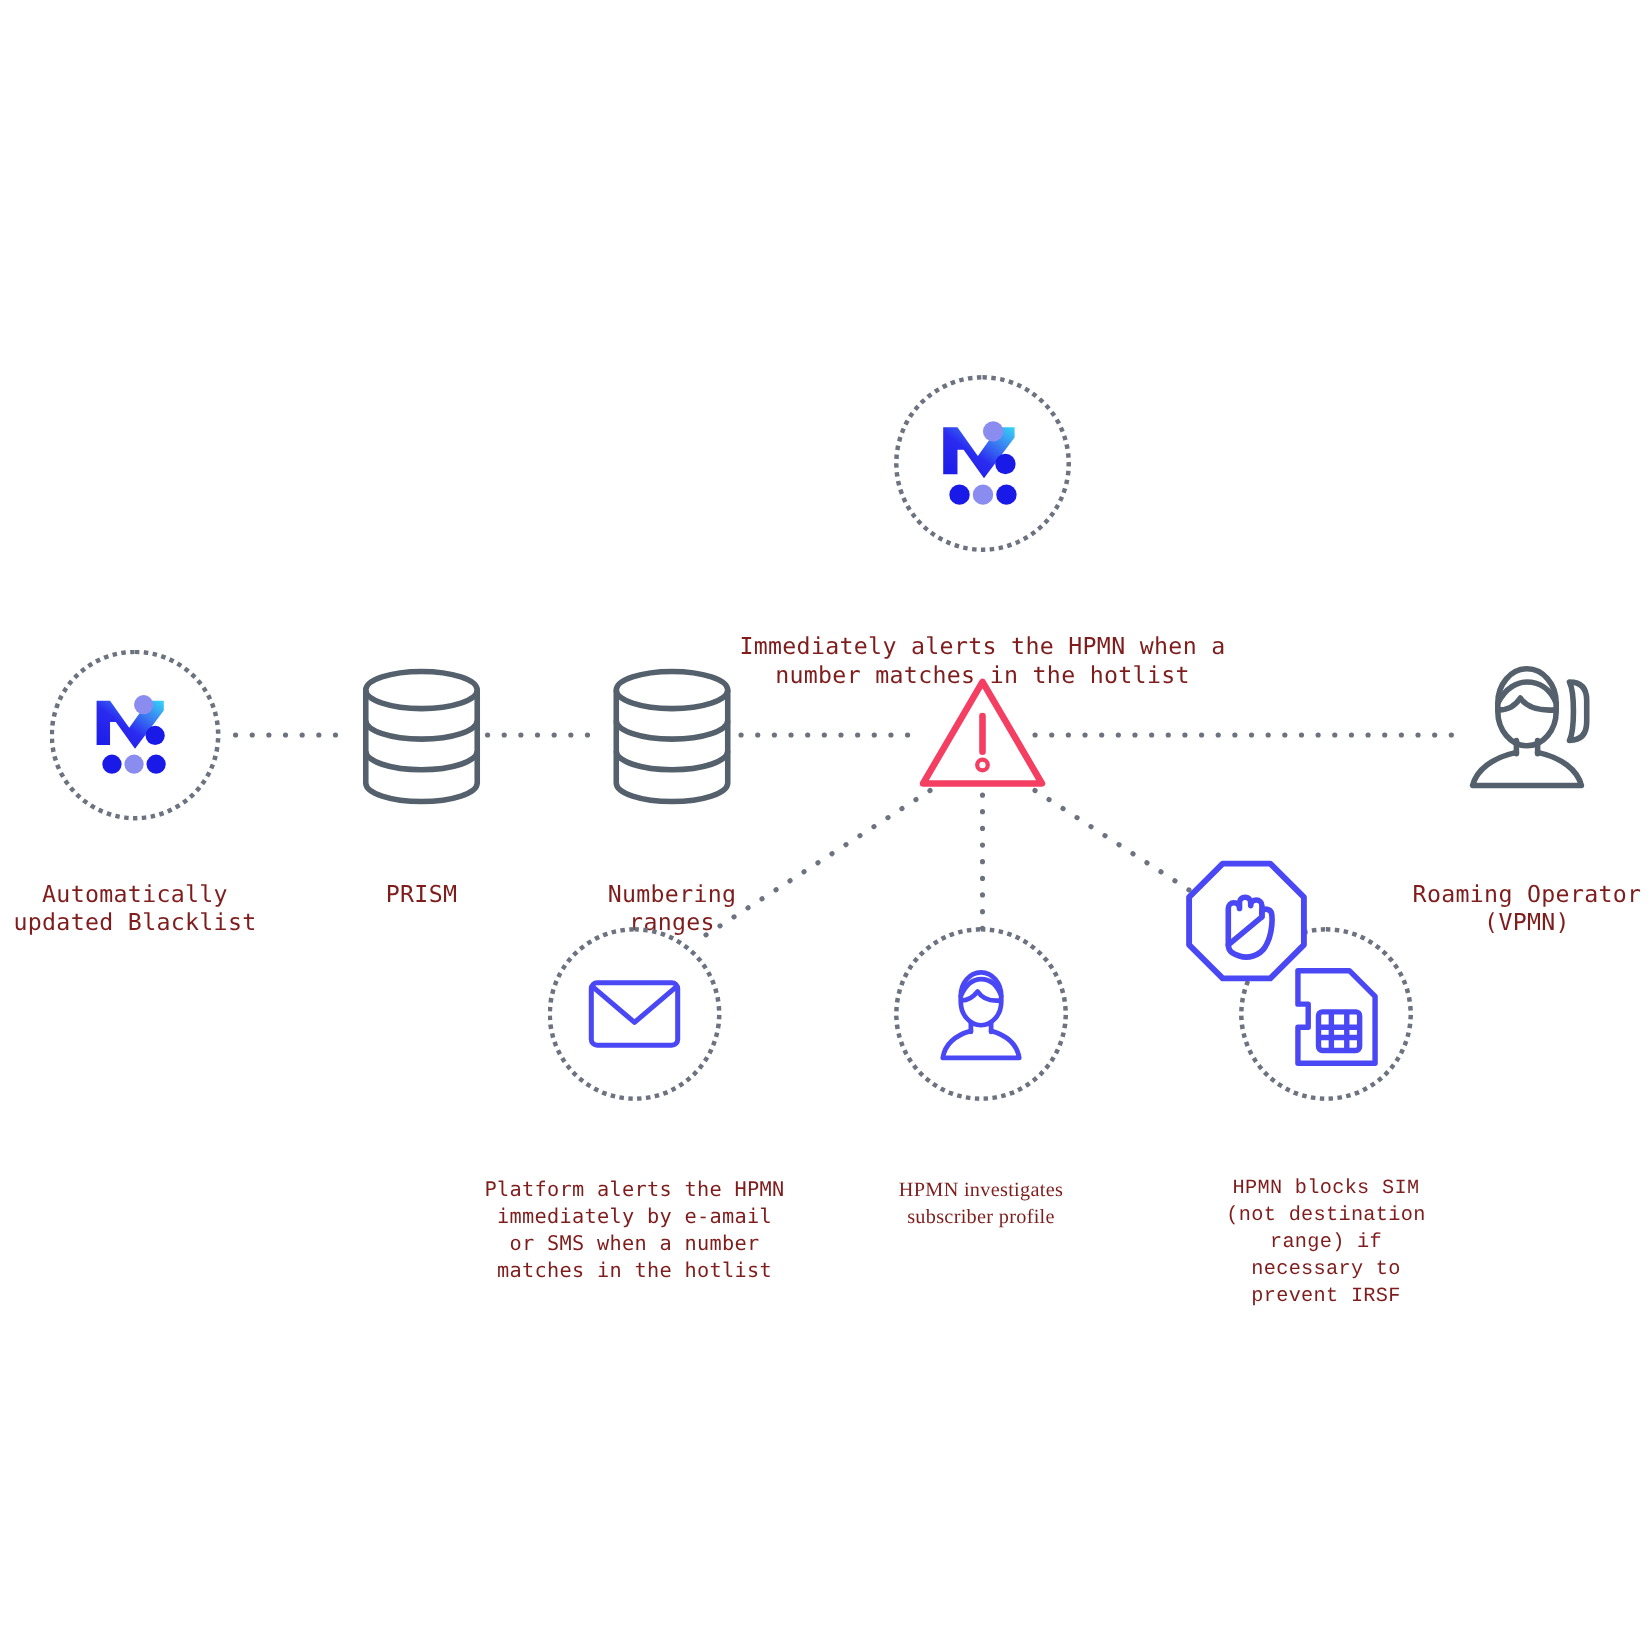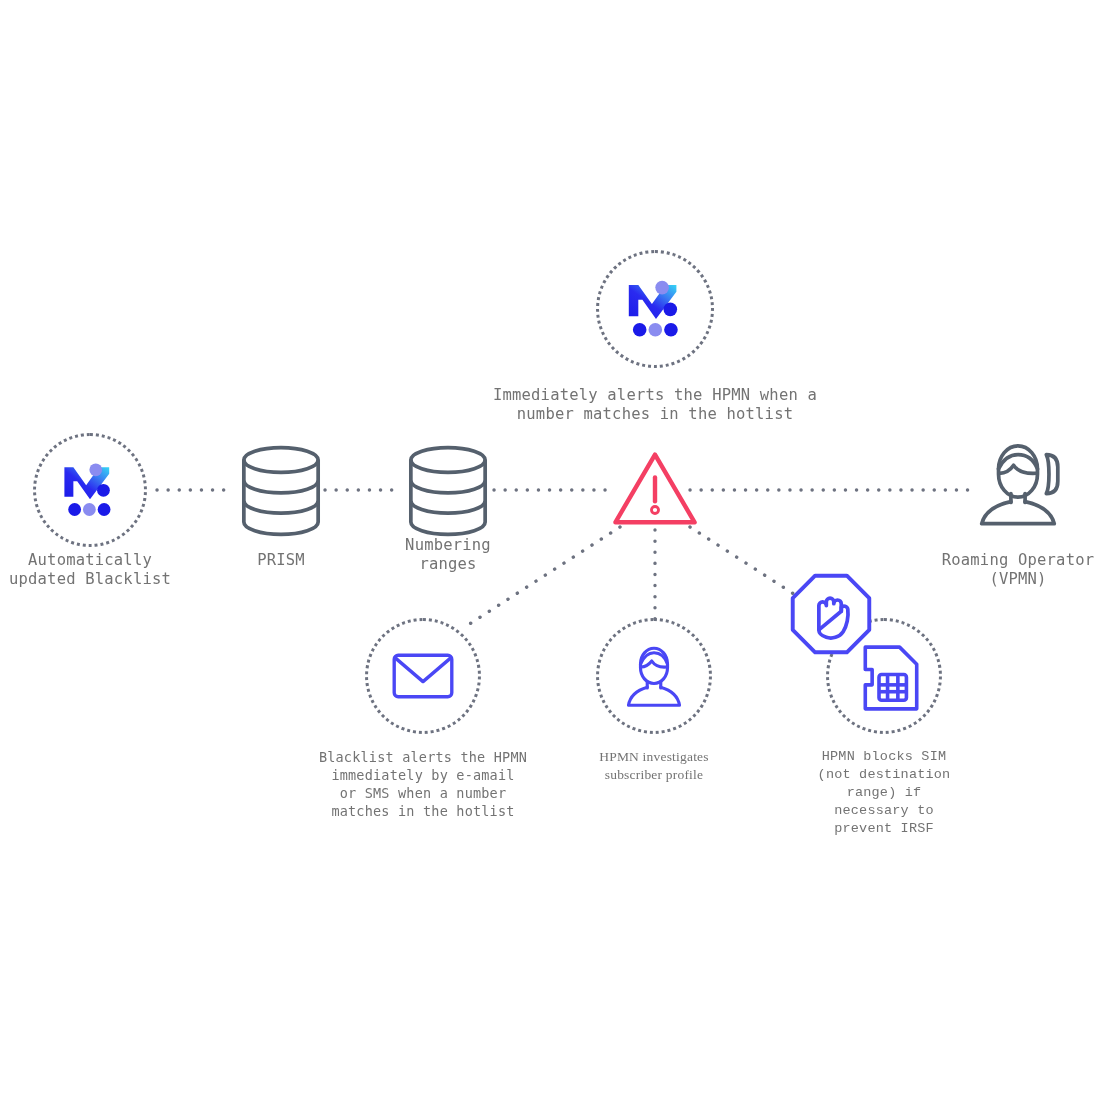--- a/index.html
+++ b/index.html
@@ -22,25 +22,26 @@
   }
   .dotted-circle {
     position: absolute;
     border: 3px dotted #6d7280;
     border-radius: 50%;
     box-sizing: border-box;
   }
   .caption {
     position: absolute;
     text-align: center;
-    color: #737373;
+    color: #7f1d1d;
     font-size: 15.5px;
     line-height: 1.2;
     letter-spacing: 0.2px;
     white-space: pre-line;
+    margin-top: 36px;
   }
   .caption.small {
     font-size: 13.5px;
     line-height: 1.34;
   }
   svg { display: block; overflow: visible; }
   .conn { position: absolute; left: 0; top: 0; width: 1100px; height: 1100px; pointer-events: none; }
 </style>
 </head>
 <body>
@@ -129,21 +130,21 @@
   <div class="node" style="left:403px; top:445px; width:90px; height:92px;">
     <svg viewBox="0 0 100 104" width="90" height="92">
       <g fill="none" stroke="#55606d" stroke-width="4.2" stroke-linejoin="round">
         <ellipse cx="50" cy="17" rx="42" ry="14"></ellipse>
         <path d="M8 17 L8 87 A42 14 0 0 0 92 87 L92 17"></path>
         <path d="M8 40 A42 14 0 0 0 92 40"></path>
         <path d="M8 63 A42 14 0 0 0 92 63"></path>
       </g>
     </svg>
   </div>
-  <div class="caption" style="left:368px; top:536px; width:160px;">Numbering
+  <div class="caption" style="left:368px; top:551px; width:160px;">Numbering
 ranges</div>
 
   <div class="node" style="left:611px; top:448px; width:88px; height:80px;">
     <svg viewBox="0 0 100 90" width="88" height="80">
       <path d="M50 7 L95 84 L5 84 Z" fill="none" stroke="#f43f63" stroke-width="5" stroke-linejoin="round"></path>
       <line x1="50" y1="33" x2="50" y2="60" stroke="#f43f63" stroke-width="5" stroke-linecap="round"></line>
       <circle cx="50" cy="70" r="4" fill="none" stroke="#f43f63" stroke-width="3.2"></circle>
     </svg>
   </div>
 
@@ -171,21 +172,21 @@
 
   <div class="node" style="left:365px; top:618px; width:116px; height:116px;">
     <div class="dotted-circle" style="left:0; top:0; width:116px; height:116px;"></div>
     <div style="position:absolute; left:26px; top:34px; width:64px; height:48px;">
       <svg viewBox="0 0 80 60" width="64" height="48">
         <rect x="4" y="4" width="72" height="52" rx="5" fill="none" stroke="#4a47f5" stroke-width="4.2"></rect>
         <path d="M6 8 L40 37 L74 8" fill="none" stroke="#4a47f5" stroke-width="4.2" stroke-linejoin="round" stroke-linecap="round"></path>
       </svg>
     </div>
   </div>
-  <div class="caption small" style="left:283px; top:748px; width:280px;">Blacklist alerts the HPMN
+  <div class="caption small" style="left:283px; top:748px; width:280px;">Platform alerts the HPMN
 immediately by e-amail
 or SMS when a number
 matches in the hotlist</div>
 
   <div class="node" style="left:596px; top:618px; width:116px; height:116px;">
     <div class="dotted-circle" style="left:0; top:0; width:116px; height:116px;"></div>
     <div style="position:absolute; left:28px; top:23px; width:60px; height:70px;">
       <svg viewBox="0 0 80 92" width="60" height="70">
         <g fill="none" stroke="#4a47f5" stroke-width="4.2" stroke-linejoin="round" stroke-linecap="round">
           <path d="M22 30 A18 21 0 0 1 58 30 L58 35 A18 21 0 0 1 22 35 Z"></path>

